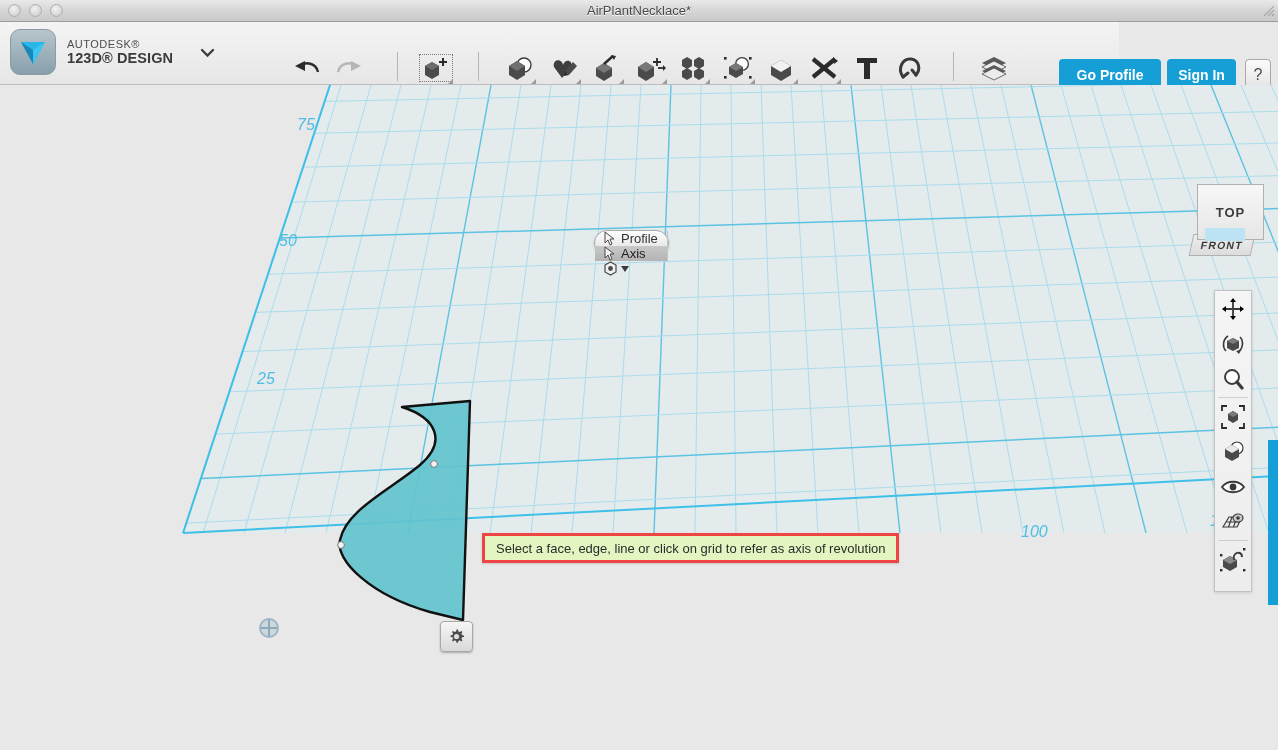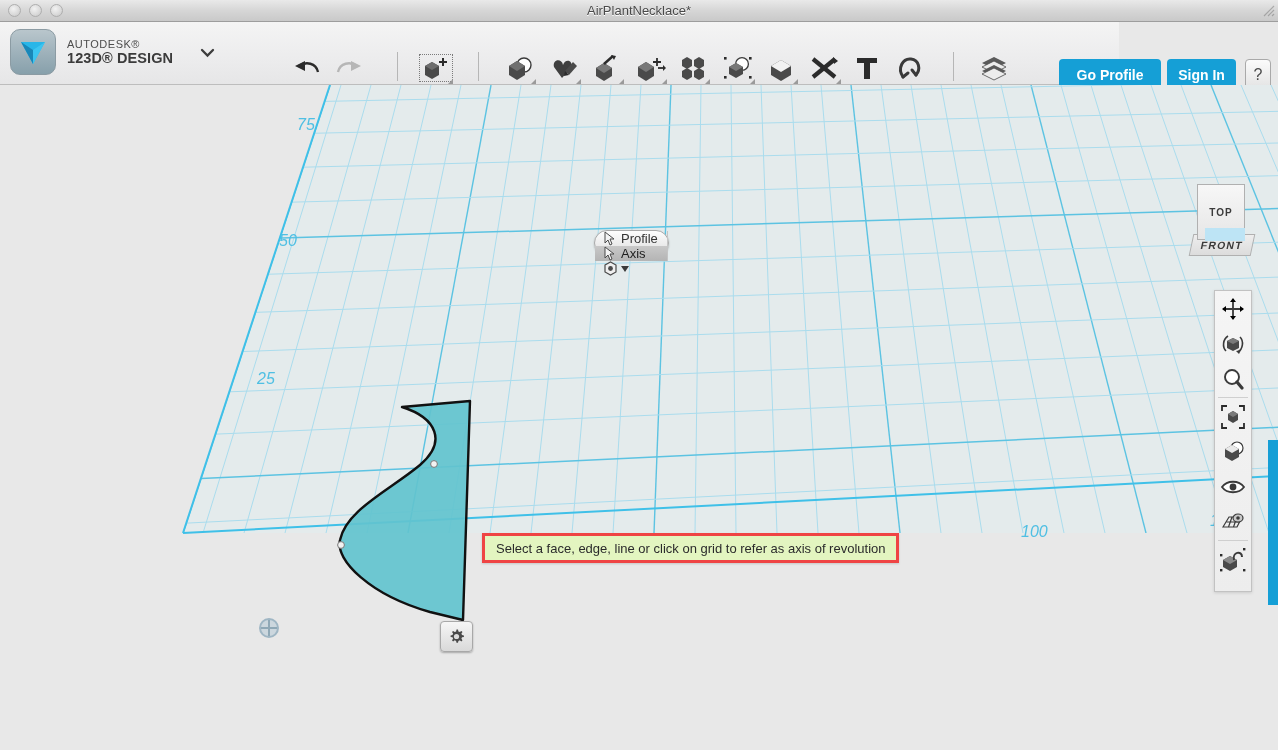--- a/index.html
+++ b/index.html
@@ -121,25 +121,25 @@
     position:absolute; left:482px; top:448px; height:30px;
     background:#e3f5c0; border:3px solid #ef4444;
     display:flex; align-items:center; padding:0 11px;
     font-size:13px; color:#2b2b2b; white-space:nowrap;
     box-shadow:0 1px 2px rgba(0,0,0,.15);
   }
 
   
   .viewcube{ position:absolute; left:1191px; top:99px; width:70px; height:72px; }
   .vc-top{
-    position:absolute; left:6px; top:0; width:48px; height:56px;
+    position:absolute; left:6px; top:0; width:67px; height:56px;
     background:linear-gradient(to bottom,#f7f7f7,#e6e6e6);
     border:1px solid #b0b0b0;
     display:flex; align-items:center; justify-content:center;
-    font-size:10px; font-weight:bold; color:#3b3b3b; letter-spacing:1px;
+    font-size:13px; font-weight:bold; color:#3b3b3b; letter-spacing:1px;
   }
   .vc-front{
     position:absolute; left:0px; top:50px; width:62px; height:22px;
     background:linear-gradient(to bottom,#eeeeee,#dcdcdc);
     border:1px solid #b0b0b0;
     transform:skewX(-12deg);
     display:flex; align-items:center; justify-content:center;
     font-size:10.5px; font-weight:bold; color:#3b3b3b; letter-spacing:1.2px;
   }
   .vc-hl{ position:absolute; left:14px; top:44px; width:40px; height:13px; background:#bde4f5;}

